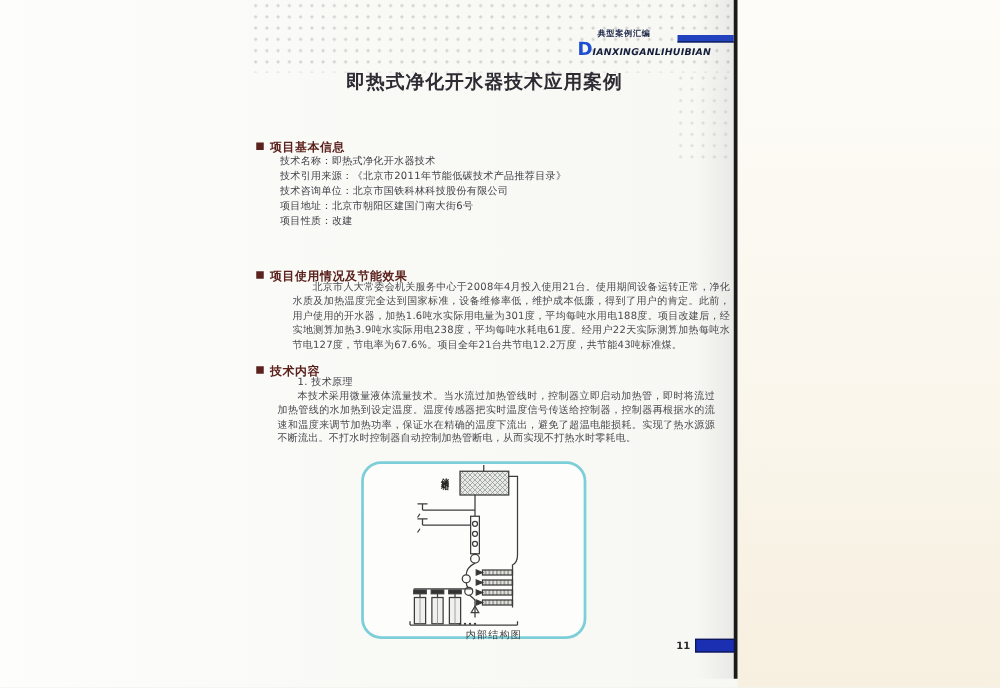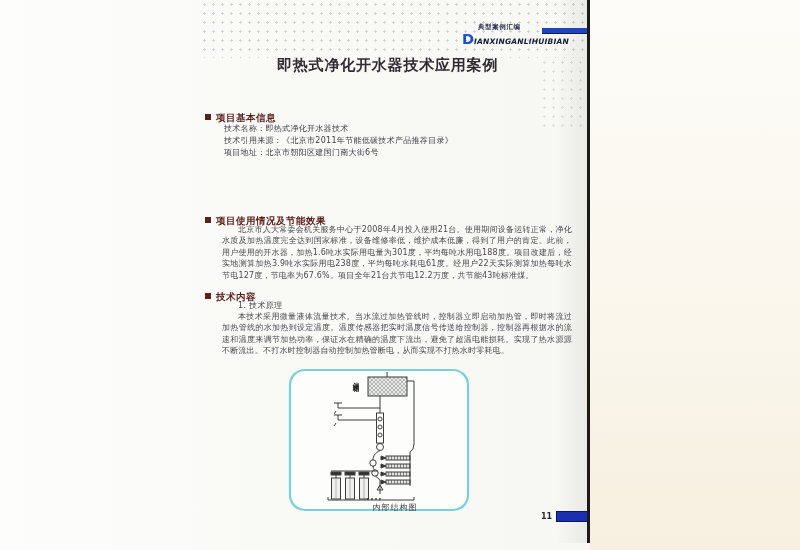--- a/index.html
+++ b/index.html
@@ -112,27 +112,29 @@
   </div>
 
   <h1 class="article-title">即热式净化开水器技术应用案例</h1>
 
   <div class="sec" style="top:111px;">
     <span class="bullet"></span><span class="sec-t">项目基本信息</span>
   </div>
   <div class="fields">
     <div class="field-row"><span>技术名称：</span><span>即热式净化开水器技术</span></div>
     <div class="field-row"><span>技术引用来源：</span><span>《北京市2011年节能低碳技术产品推荐目录》</span></div>
+    <div class="field-row"><span>技术咨询单位：</span><span>北京市国铁科林科技股份有限公司</span></div>
     <div class="field-row"><span>项目地址：</span><span>北京市朝阳区建国门南大街6号</span></div>
+    <div class="field-row"><span>项目性质：</span><span>改建</span></div>
   </div>
 
   <div class="sec" style="top:214px;">
     <span class="bullet"></span><span class="sec-t">项目使用情况及节能效果</span>
   </div>
-  <div class="para" style="top:224px;">北京市人大常委会机关服务中心于2008年4月投入使用21台。使用期间设备运转正常，净化水质及加热温度完全达到国家标准，设备维修率低，维护成本低廉，得到了用户的肯定。此前，用户使用的开水器，加热1.6吨水实际用电量为301度，平均每吨水用电188度。项目改建后，经实地测算加热3.9吨水实际用电238度，平均每吨水耗电61度。经用户22天实际测算加热每吨水节电127度，节电率为67.6%。项目全年21台共节电12.2万度，共节能43吨标准煤。</div>
+  <div class="para" style="top:224px;margin-left:12px;">北京市人大常委会机关服务中心于2008年4月投入使用21台。使用期间设备运转正常，净化水质及加热温度完全达到国家标准，设备维修率低，维护成本低廉，得到了用户的肯定。此前，用户使用的开水器，加热1.6吨水实际用电量为301度，平均每吨水用电188度。项目改建后，经实地测算加热3.9吨水实际用电238度，平均每吨水耗电61度。经用户22天实际测算加热每吨水节电127度，节电率为67.6%。项目全年21台共节电12.2万度，共节能43吨标准煤。</div>
 
   <div class="sec" style="top:290px;">
     <span class="bullet"></span><span class="sec-t">技术内容</span>
   </div>
   <div class="tech-sub">1. 技术原理</div>
   <div class="para" style="top:311px;">本技术采用微量液体流量技术。当水流过加热管线时，控制器立即启动加热管，即时将流过加热管线的水加热到设定温度。温度传感器把实时温度信号传送给控制器，控制器再根据水的流速和温度来调节加热功率，保证水在精确的温度下流出，避免了超温电能损耗。实现了热水源源不断流出。不打水时控制器自动控制加热管断电，从而实现不打热水时零耗电。</div>
 
   <div class="figure-box">
     <svg width="182" height="144" viewBox="0 0 182 144">
       <defs>

